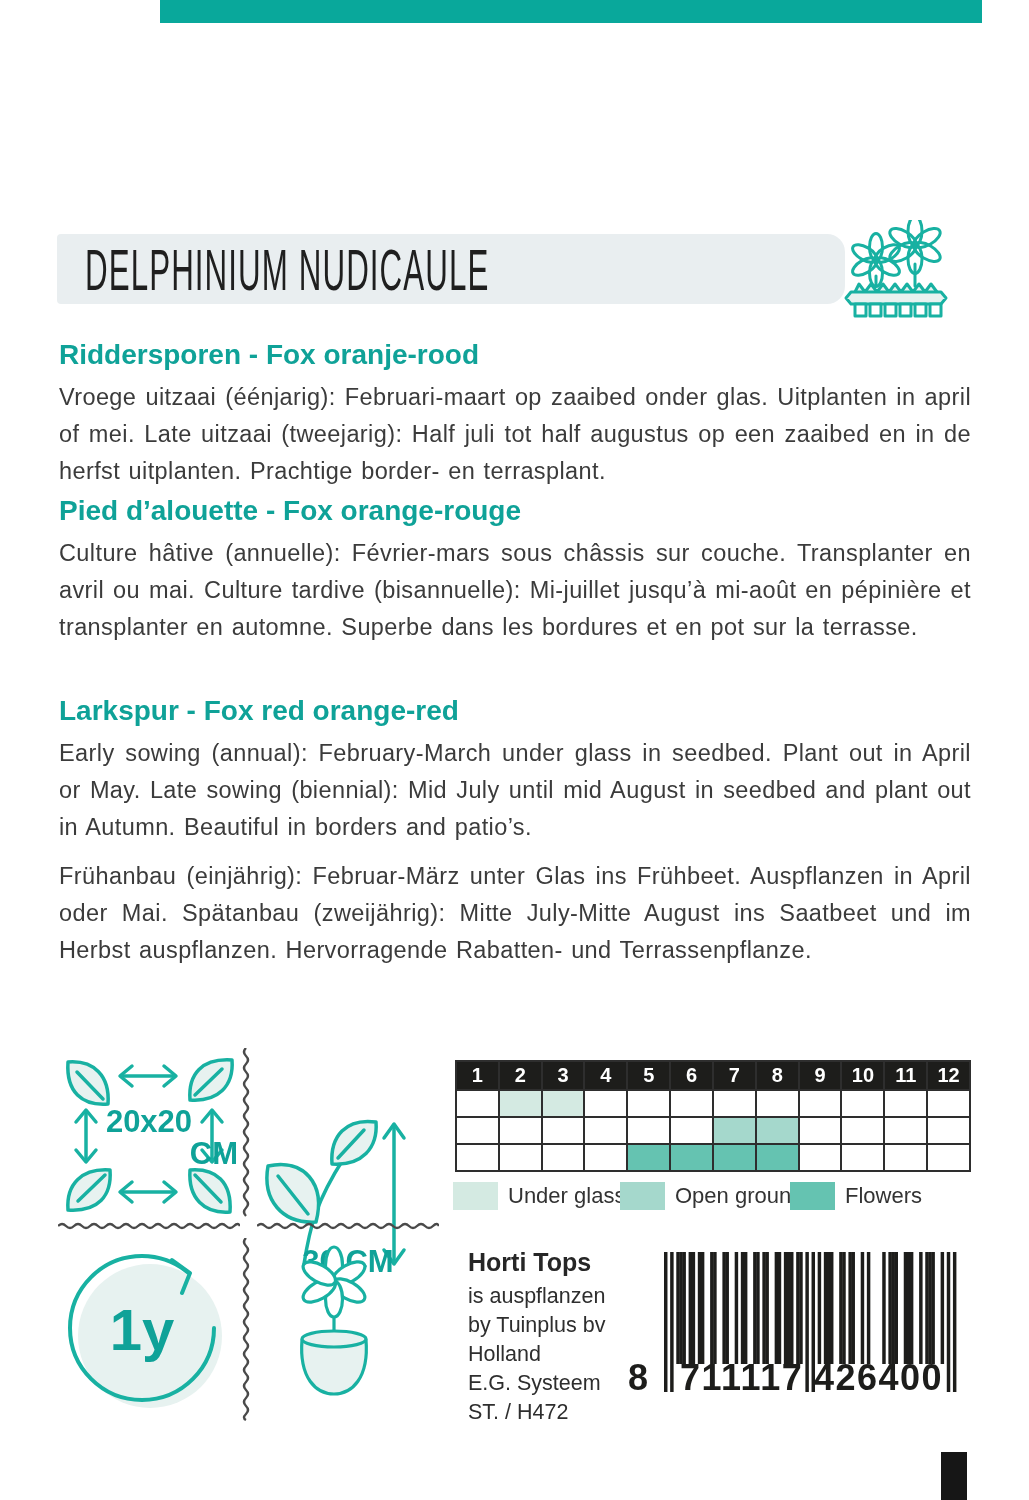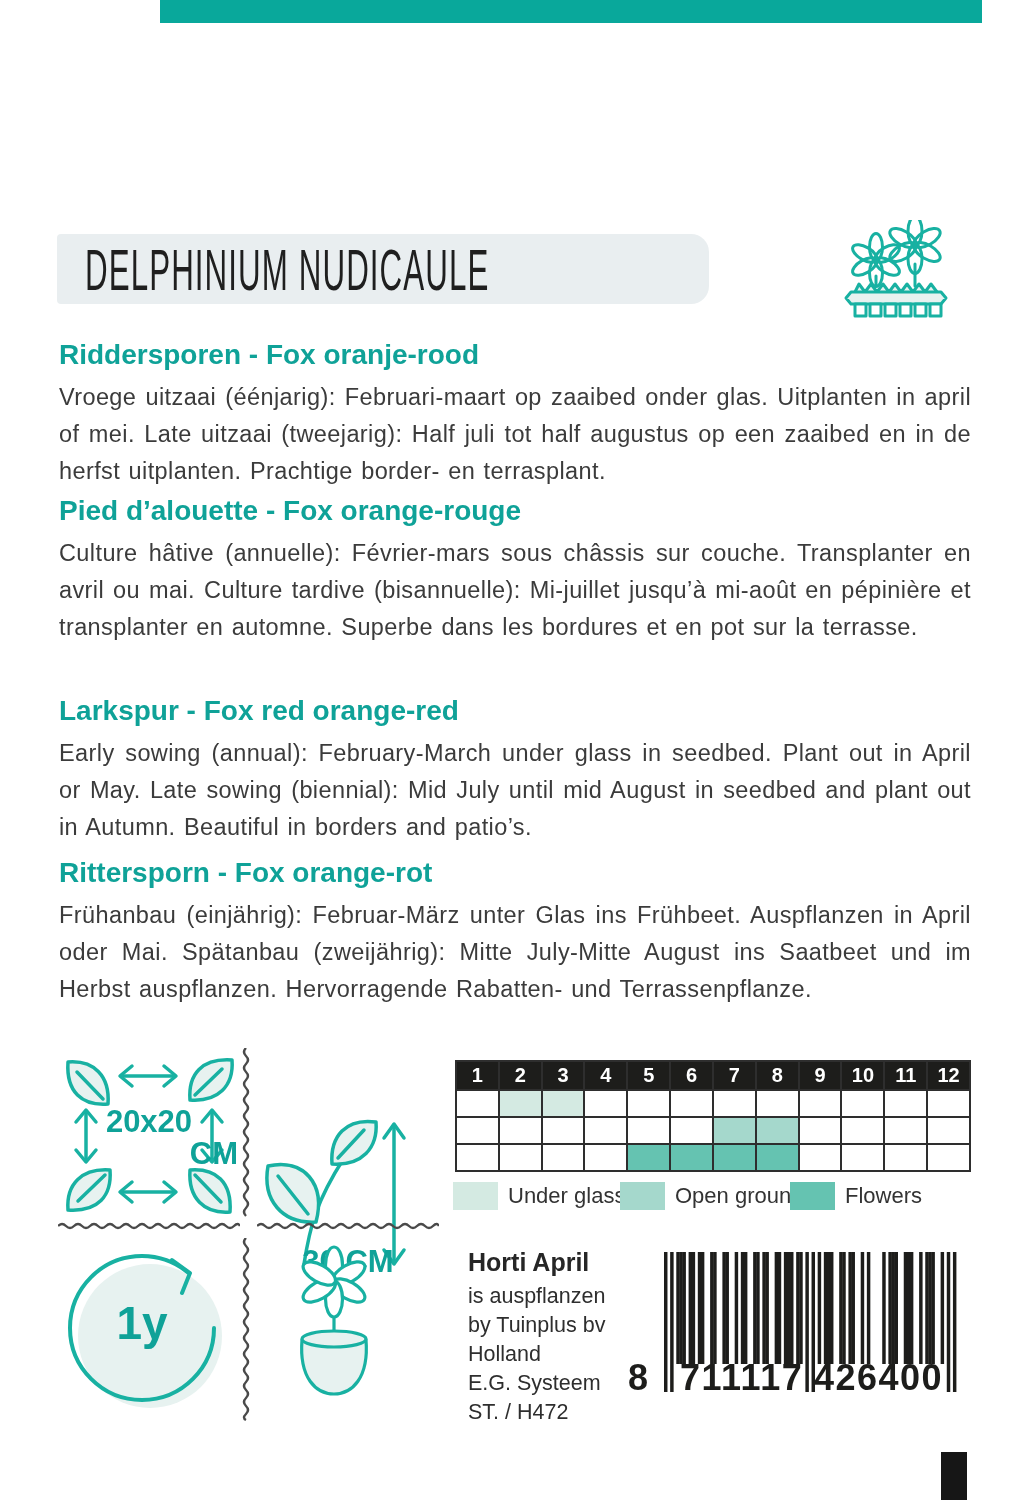--- a/index.html
+++ b/index.html
@@ -6,21 +6,21 @@
     --accent:#0fa298; --icon:#18b1a2; --topbar:#09a89b; --banner:#e9eef0;
     --mint:#e7f2f0; --text:#3b3b3b; --calhead:#1d1d1b; --grid:#2e2e2e;
   }
   *{box-sizing:border-box;}
   html,body{margin:0;padding:0;background:#ffffff;}
   .page{position:relative;width:1029px;height:1500px;background:#fff;overflow:hidden;
         font-family:"Liberation Sans",sans-serif;color:var(--text);}
 
   .topbar{position:absolute;left:160px;top:0;width:822px;height:23px;background:var(--topbar);}
 
-  .banner{position:absolute;left:57px;top:234px;width:652px;height:70px;background:var(--banner);
+  .banner{position:absolute;left:57px;top:234px;width:788px;height:70px;background:var(--banner);
           border-radius:4px 18px 18px 4px;display:flex;align-items:center;}
   .title{font-size:58px;color:#1f1f1f;margin-left:28px;letter-spacing:2px;white-space:nowrap;
          transform:scaleX(0.54);transform-origin:0 50%;}
 
   .logo{position:absolute;left:843px;top:220px;}
 
   .sec{position:absolute;left:59px;width:912px;}
   .sec h2{margin:0 0 9px;font-size:28px;line-height:30px;color:var(--accent);font-weight:bold;}
   .sec p{margin:0;font-size:23.5px;line-height:37px;text-align:justify;color:var(--text);
          letter-spacing:0.4px;word-spacing:1.5px;}
@@ -28,21 +28,21 @@
 
   .iconbox{position:absolute;}
   .iconbox svg{display:block;}
   .ic-label{position:absolute;color:var(--accent);font-weight:bold;text-align:center;}
   #spacing-box{left:60px;top:1050px;width:178px;height:168px;}
   #spacing-line1{left:0;top:54px;width:178px;font-size:31px;}
   #spacing-line2{left:0;top:86px;width:178px;font-size:31px;text-align:right;}
   #height-box{left:258px;top:1112px;width:190px;height:168px;}
   #height-label{left:10px;top:132px;width:160px;font-size:31px;}
   #cycle-box{left:62px;top:1246px;width:165px;height:165px;}
-  #cycle-label{left:0;top:50px;width:160px;font-size:46px;}
+  #cycle-label{left:0;top:50px;width:160px;font-size:58px;}
   #pot-box{left:272px;top:1242px;width:125px;height:160px;}
 
   .wavy{position:absolute;}
 
   .month-table{position:absolute;left:455px;top:1060px;width:516px;
                border-top:2px solid var(--grid);border-left:2px solid var(--grid);}
   .mgrid{display:grid;grid-template-columns:repeat(12,1fr);}
   .mcell{height:27px;border-right:2px solid var(--grid);border-bottom:2px solid var(--grid);background:#fff;}
   .mhead{height:29px;background:var(--calhead);color:#fff;font-weight:bold;font-size:20px;
          display:flex;align-items:center;justify-content:center;}
@@ -116,21 +116,20 @@
   </div>
   <div class="sec" id="sec-fr">
     <h2>Pied d’alouette - Fox orange-rouge</h2>
     <p>Culture hâtive (annuelle): Février-mars sous châssis sur couche. Transplanter en avril ou mai. Culture tardive (bisannuelle): Mi-juillet jusqu’à mi-août en pépinière et transplanter en automne. Superbe dans les bordures et en pot sur la terrasse.</p>
   </div>
   <div class="sec" id="sec-en">
     <h2>Larkspur - Fox red orange-red</h2>
     <p>Early sowing (annual): February-March under glass in seedbed. Plant out in April or May. Late sowing (biennial): Mid July until mid August in seedbed and plant out in Autumn. Beautiful in borders and patio’s.</p>
   </div>
   <div class="sec" id="sec-de">
-    <h2>Rittersporn - Fox orange-rot</h2>
     <p>Frühanbau (einjährig): Februar-März unter Glas ins Frühbeet.  Auspflanzen in April oder Mai. Spätanbau (zweijährig): Mitte July-Mitte August ins Saatbeet und im Herbst auspflanzen. Hervorragende Rabatten- und Terrassenpflanze.</p>
   </div>
 
   <div class="iconbox" id="spacing-box">
     <svg width="178" height="168" viewBox="0 0 178 168">
       <g stroke="var(--icon)" stroke-width="3.5" fill="var(--mint)" stroke-linecap="round" stroke-linejoin="round">
         <g transform="translate(4,10) rotate(-90 23 23)">
           <path d="M2,44 C0,18 14,2 44,4 C46,30 30,46 2,44 Z"></path>
             <path d="M7,39 L34,13" fill="none"></path>
         </g>
@@ -292,21 +291,21 @@
           <ellipse transform="rotate(240)" cx="0" cy="-17" rx="8.5" ry="18"></ellipse>
           <ellipse transform="rotate(300)" cx="0" cy="-17" rx="8.5" ry="18"></ellipse>
         </g>
         <path d="M30,98 C27,136 44,152 62,152 C80,152 97,136 94,98" fill="var(--mint)"></path>
         <ellipse cx="62" cy="97" rx="32" ry="8" fill="var(--mint)"></ellipse>
       </g>
     </svg>
   </div>
 
   <div class="dist">
-    <div class="brand">Horti April</div>
+    <div class="brand">Horti Tops</div>
     <div class="dline">is auspflanzen</div>
     <div class="dline">by Tuinplus bv</div>
     <div class="dline">Holland</div>
     <div class="dline">E.G. Systeem</div>
     <div class="dline">ST. / H472</div>
   </div>
 
   <div class="barcode-wrap">
     <svg class="barcode-bars" width="294" height="142" viewBox="0 0 294 142">
         <rect x="0.00" y="0" width="3.47" height="140" fill="#1d1d1b"></rect>

